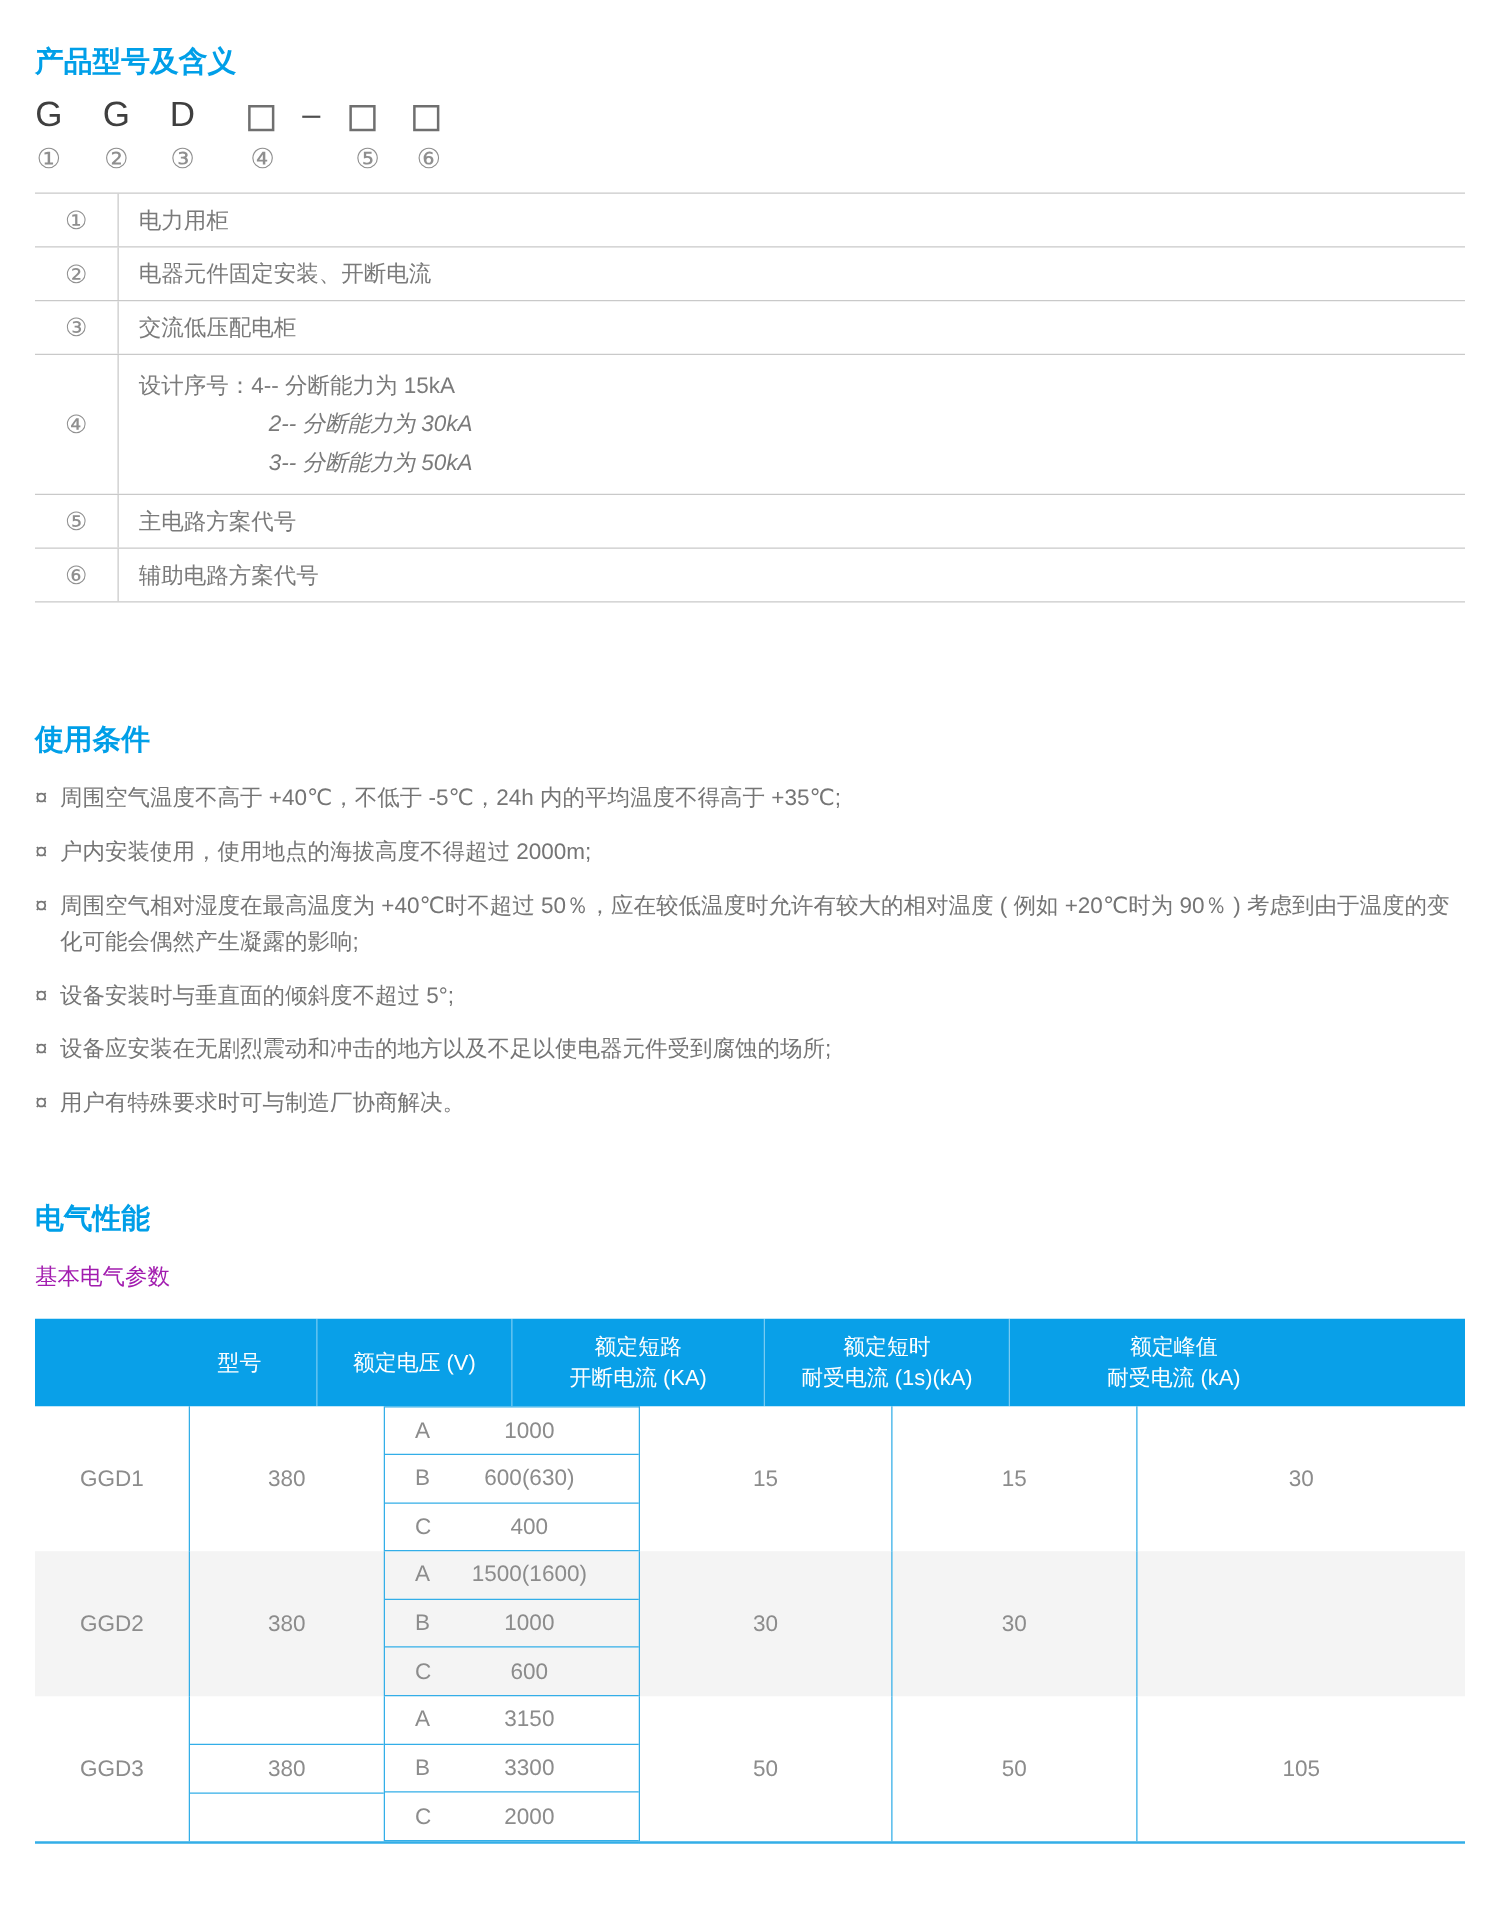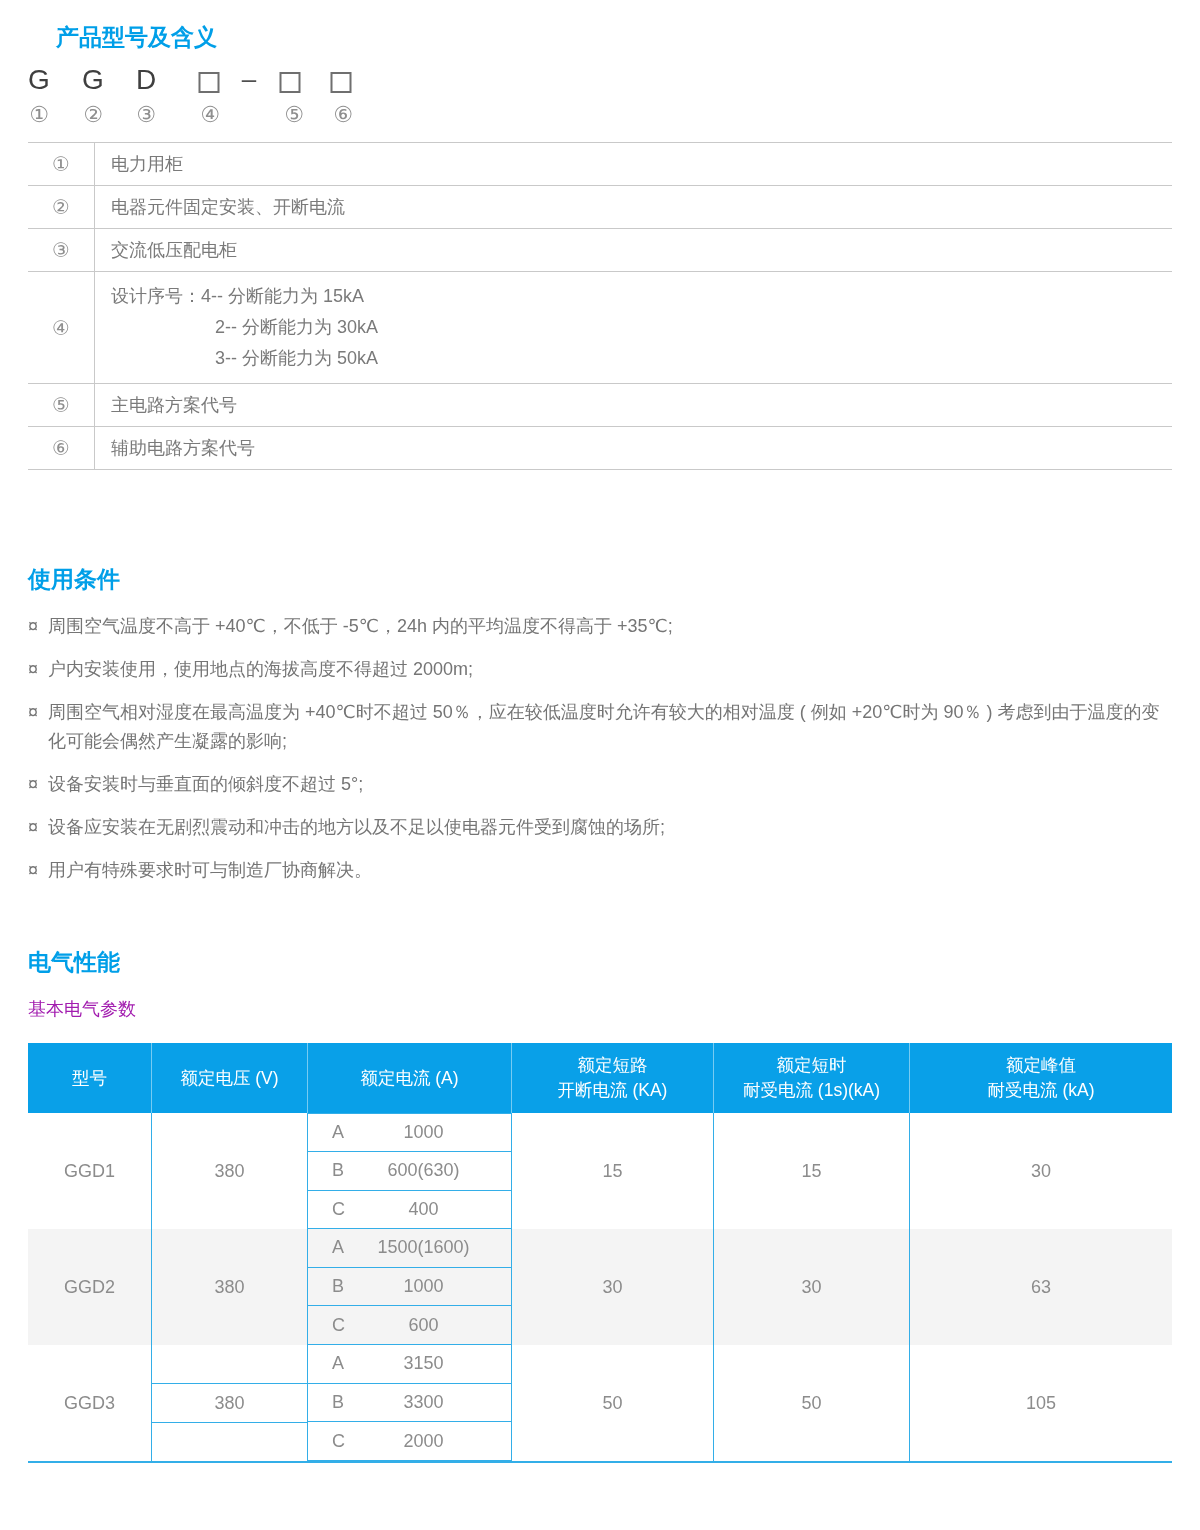--- a/index.html
+++ b/index.html
@@ -6,42 +6,42 @@
   html,body { background:#ffffff; }
   body {
     width:1200px; height:1530px;
     font-family:"Liberation Sans","DejaVu Sans",sans-serif;
     color:#7a7a7a; overflow:hidden;
   }
   .page { position:relative; width:1200px; height:1530px; padding:0 28px; }
 
   
   .sec-title { font-size:23px; font-weight:bold; color:#009fe8; line-height:26px; }
-  .t1 { padding-top:24px;margin-left:28px; }
+  .t1 { padding-top:36px; }
   .t2 { margin-top:96px; }
   .t3 { margin-top:64px; }
 
   
   .diagram { position:relative; height:64px; margin-top:16px; width:1144px; }
   .sym { position:absolute; transform:translateX(-50%); }
   .sym-letter { top:-2px; font-size:28px; color:#3f3f3f; }
   .sym-box { top:6px; width:21px; height:21px; border:2px solid #6f6f6f; background:#fff; }
   .sym-dash { top:-2px; font-size:26px; color:#4f4f4f; }
   .sym-num { top:36px; font-size:22px; color:#8f8f8f; }
 
   
   .dtable { margin-top:12px; width:1144px; border-top:1px solid #c9c9c9; }
   .drow { display:flex; align-items:stretch; border-bottom:1px solid #c9c9c9; }
   .dnum { flex:0 0 67px; display:flex; align-items:center; justify-content:center;
           font-size:20px; color:#8f8f8f; border-right:1px solid #c9c9c9; }
   .dcontent { flex:1; display:flex; align-items:center; min-height:42px;
               padding:8px 0 8px 16px; font-size:18px; color:#7a7a7a; }
   .dcontent-multi { flex:1; padding:9px 0 9px 16px; }
   .dline { font-size:18px; line-height:31px; color:#7a7a7a; }
-  .dline.indent { padding-left:104px; }
+  .dline.indent { padding-left:104px;font-style:italic; }
 
   
   .bullets { margin-top:20px; width:1144px; }
   .bullet { display:flex; font-size:18px; line-height:29px; margin-bottom:14px; color:#757575; }
   .bullet .mark { flex:0 0 20px; color:#757575; }
   .bullet .btxt { flex:1; }
 
   
   .subtitle { margin-top:22px; font-size:18px; color:#a21caf; }
   .etable { margin-top:22px; width:1144px; }
@@ -160,23 +160,20 @@
   <div class="subtitle">基本电气参数</div>
 
   <div class="etable">
     <div class="ehead">
       <div class="hc w1">
         <span>型号</span>
       </div>
       <div class="hc w2">
         <span>额定电压 (V)</span>
       </div>
-      <div class="hc w3">
-        <span>额定电流 (A)</span>
-      </div>
       <div class="hc w4">
         <span>额定短路</span>
         <span>开断电流 (KA)</span>
       </div>
       <div class="hc w5">
         <span>额定短时</span>
         <span>耐受电流 (1s)(kA)</span>
       </div>
       <div class="hc w6 last">
         <span>额定峰值</span>
@@ -220,21 +217,20 @@
             <span class="g">B</span>
             <span class="v">1000</span>
           </div>
           <div class="csub">
             <span class="g">C</span>
             <span class="v">600</span>
           </div>
         </div>
         <div class="ec w4">30</div>
         <div class="ec w5">30</div>
-        <div class="ec w6 last">63</div>
       </div>
 
       <div class="eband">
         <div class="ec w1">GGD3</div>
         <div class="ec w2 ec-volt boxed">
           <div class="vsub"></div>
           <div class="vsub mid">380</div>
           <div class="vsub"></div>
         </div>
         <div class="ec w3 ec-curr">

